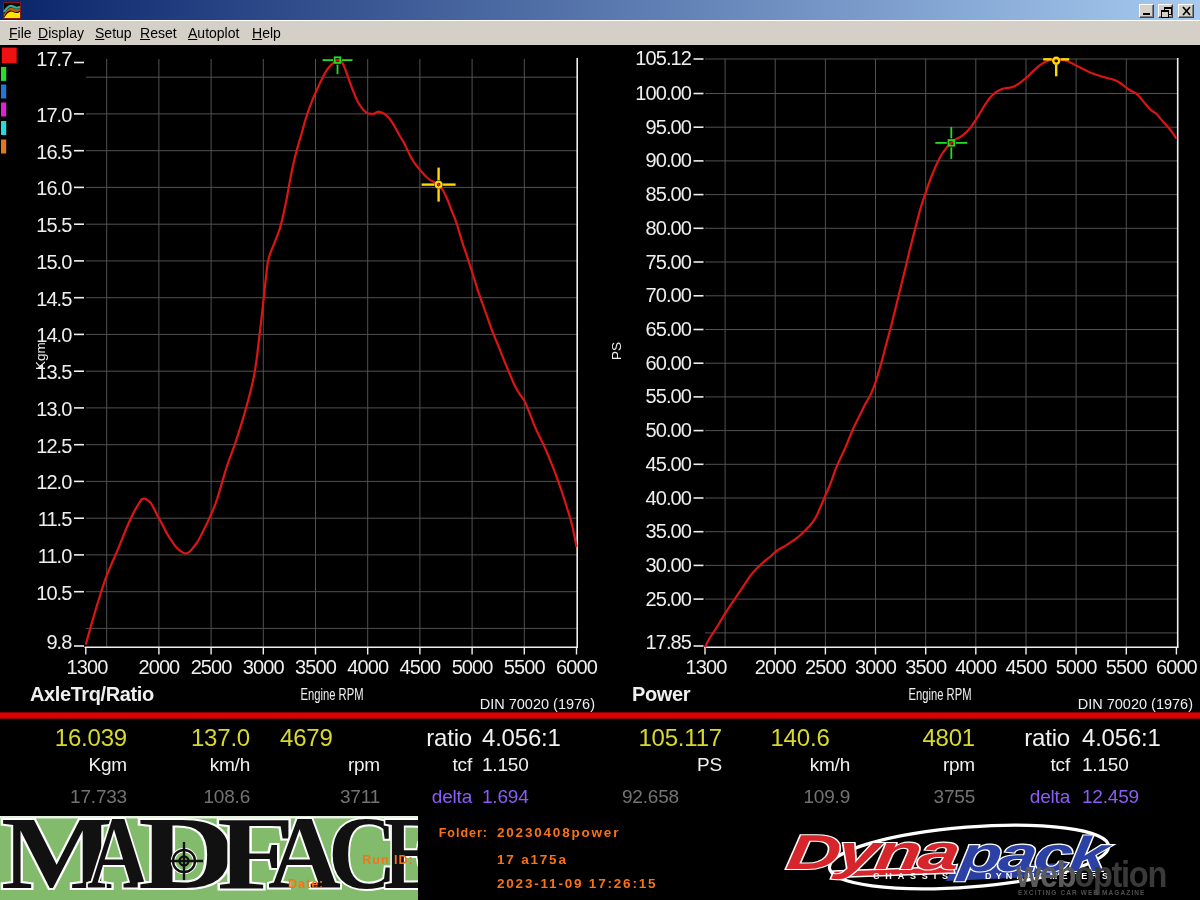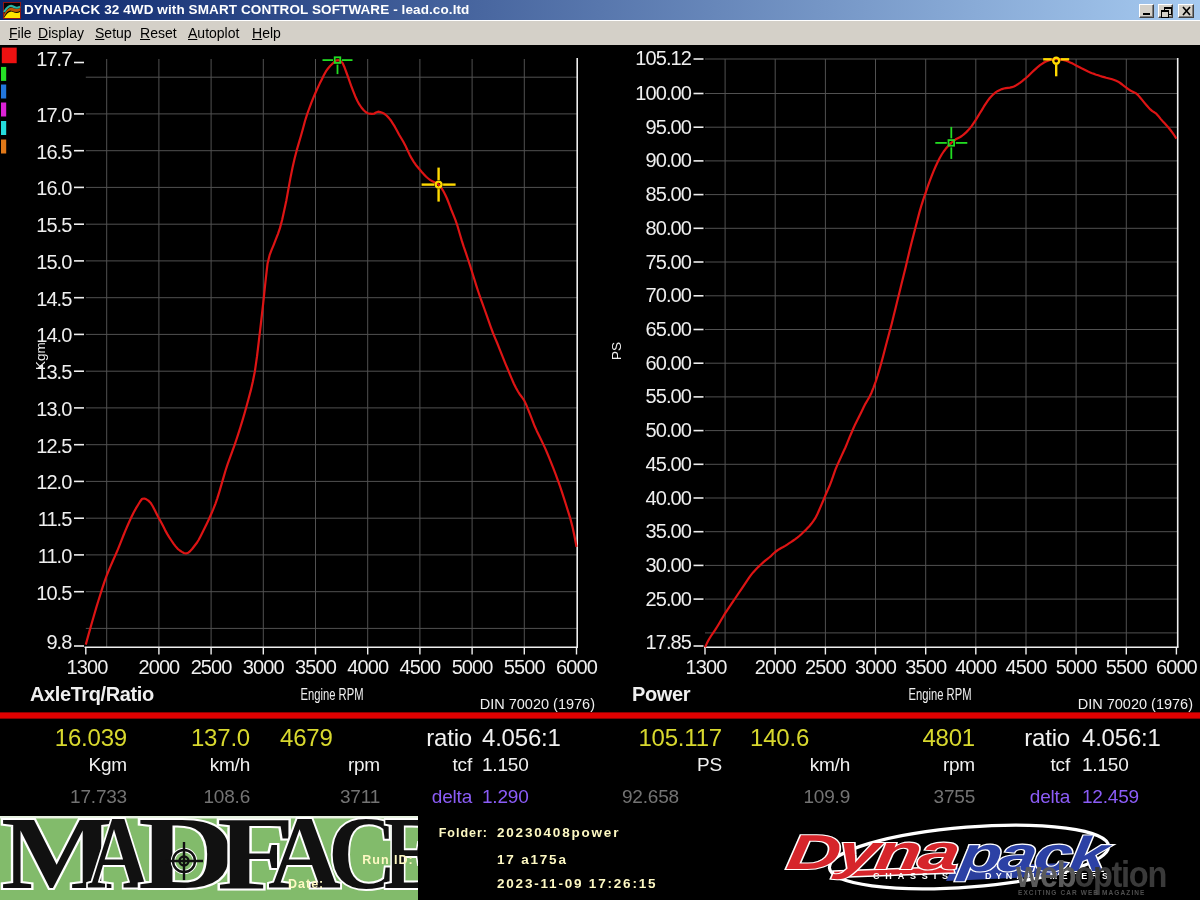--- a/index.html
+++ b/index.html
@@ -7,21 +7,20 @@
 </style></head>
 <body>
 
 <div style="position:absolute;left:0;top:0;width:1200px;height:20px;background:linear-gradient(to right,#0a246a,#a6caf0)">
  <svg width="18" height="17" style="position:absolute;left:3px;top:1.5px">
   <rect x="0" y="0" width="18" height="17" fill="#050505" stroke="#8b1616" stroke-width="2"></rect>
   <path d="M1 16 Q6 8 10 10 Q14 12 17 10 L17 16 Z" fill="#ffe400"></path>
   <path d="M1 12 Q6 4 10 6 Q14 8 17 6 L17 9 Q13 11 9 9 Q5 7 1 15 Z" fill="#e86a00" opacity="0.8"></path>
   <path d="M1 10 Q6 2 10 4.5 Q14 7 17 4.5" fill="none" stroke="#2bb3a0" stroke-width="2.2"></path>
  </svg>
- <span style="position:absolute;left:24px;top:2px;font-size:13.5px;font-weight:bold;color:#fff;letter-spacing:0.1px">DYNAPACK 32 4WD with SMART CONTROL SOFTWARE - lead.co.ltd</span>
  <div class="wbtn" style="left:1139px">
       <div style="position:absolute;left:3px;bottom:2px;width:7px;height:2px;background:#000"></div>
     </div>
  <div class="wbtn" style="left:1157.5px">
    <div style="position:absolute;left:5.5px;top:2.5px;width:6px;height:5px;border:1px solid #000;border-top-width:2px"></div>
    <div style="position:absolute;left:2.5px;top:5px;width:6px;height:5px;border:1px solid #000;border-top-width:2px;background:#d4d0c8"></div>
  </div>
  <div class="wbtn" style="left:1178px;width:16px">
    <svg width="16" height="13" style="position:absolute;left:0;top:0">
         <path d="M4 2 L11 10 M11 2 L4 10" stroke="#000" stroke-width="1.7"></path>
@@ -252,21 +251,21 @@
 <text x="1193" y="664" text-anchor="end" fill="#efefef" style="font-family:&quot;Liberation Sans&quot;,sans-serif;font-size:14.5px">DIN 70020 (1976)</text>
 </svg>
 <div style="position:absolute;left:0;top:712px;width:1200px;height:7px;background:#e00000;border-top:1.5px solid #8a0000;border-bottom:1.5px solid #8a0000;box-sizing:border-box"></div>
 <div style="position:absolute;left:0;top:724px;width:1200px;height:20px;font-size:24px;letter-spacing:-0.2px">
     <span style="position:absolute;left:27px;width:100px;text-align:right" class="y">16.039</span>
     <span style="position:absolute;left:150px;width:100px;text-align:right" class="y">137.0</span>
     <span style="position:absolute;left:280px;width:100px;text-align:left" class="y">4679</span>
     <span style="position:absolute;left:372px;width:100px;text-align:right" class="w">ratio</span>
     <span style="position:absolute;left:482px;width:130px;text-align:left" class="w">4.056:1</span>
     <span style="position:absolute;left:622px;width:100px;text-align:right" class="y">105.117</span>
-    <span style="position:absolute;left:750px;width:100px;text-align:left" class="y">140.6</span>
+    <span style="position:absolute;left:750px;width:100px;text-align:center" class="y">140.6</span>
     <span style="position:absolute;left:875px;width:100px;text-align:right" class="y">4801</span>
     <span style="position:absolute;left:970px;width:100px;text-align:right" class="w">ratio</span>
     <span style="position:absolute;left:1082px;width:130px;text-align:left" class="w">4.056:1</span>
   </div>
 <div style="position:absolute;left:0;top:754px;width:1200px;height:20px;font-size:19px;letter-spacing:-0.2px">
     <span style="position:absolute;left:27px;width:100px;text-align:right" class="w">Kgm</span>
     <span style="position:absolute;left:150px;width:100px;text-align:right" class="w">km/h</span>
     <span style="position:absolute;left:280px;width:100px;text-align:right" class="w">rpm</span>
     <span style="position:absolute;left:372px;width:100px;text-align:right" class="w">tcf</span>
     <span style="position:absolute;left:482px;width:130px;text-align:left" class="w">1.150</span>
@@ -274,21 +273,21 @@
     <span style="position:absolute;left:750px;width:100px;text-align:right" class="w">km/h</span>
     <span style="position:absolute;left:875px;width:100px;text-align:right" class="w">rpm</span>
     <span style="position:absolute;left:970px;width:100px;text-align:right" class="w">tcf</span>
     <span style="position:absolute;left:1082px;width:130px;text-align:left" class="w">1.150</span>
   </div>
 <div style="position:absolute;left:0;top:786px;width:1200px;height:20px;font-size:19px;letter-spacing:-0.2px">
     <span style="position:absolute;left:27px;width:100px;text-align:right" class="g">17.733</span>
     <span style="position:absolute;left:150px;width:100px;text-align:right" class="g">108.6</span>
     <span style="position:absolute;left:280px;width:100px;text-align:right" class="g">3711</span>
     <span style="position:absolute;left:372px;width:100px;text-align:right" class="c">delta</span>
-    <span style="position:absolute;left:482px;width:130px;text-align:left" class="c">1.290</span>
+    <span style="position:absolute;left:482px;width:130px;text-align:left" class="c">1.694</span>
     <span style="position:absolute;left:622px;width:100px;text-align:left" class="g">92.658</span>
     <span style="position:absolute;left:750px;width:100px;text-align:right" class="g">109.9</span>
     <span style="position:absolute;left:875px;width:100px;text-align:right" class="g">3755</span>
     <span style="position:absolute;left:970px;width:100px;text-align:right" class="c">delta</span>
     <span style="position:absolute;left:1082px;width:130px;text-align:left" class="c">12.459</span>
   </div>
 <svg width="1200" height="95" style="position:absolute;left:0;top:805px">
 <rect x="0" y="0" width="1200" height="95" fill="#000"></rect>
 <rect x="0" y="11" width="418" height="84" fill="#82bb6b"></rect>
 <rect x="0" y="11" width="418" height="2.5" fill="#e8f2e2"></rect>
@@ -338,19 +337,19 @@
         <text x="0" y="0" style="font-family:&quot;Liberation Sans&quot;,sans-serif;font-weight:bold;font-style:italic;font-size:49px;letter-spacing:-2px" fill="#2c41a5" stroke="#fff" stroke-width="2.2" paint-order="stroke">pack</text>
       </g>
 <text x="873" y="74" textLength="75" lengthAdjust="spacing" style="font-family:&quot;Liberation Sans&quot;,sans-serif;font-size:9px;font-weight:bold" fill="#fff">CHASSIS</text>
 <text x="985" y="74" textLength="123" lengthAdjust="spacing" style="font-family:&quot;Liberation Sans&quot;,sans-serif;font-size:9px;font-weight:bold" fill="#fff">DYNAMOMETERS</text>
 </g>
 <g transform="translate(1016,82) scale(0.88,1)">
       <text x="0" y="0" style="font-family:&quot;Liberation Sans&quot;,sans-serif;font-weight:bold;font-size:37px;letter-spacing:-1.5px"><tspan fill="#5a5a5a">web</tspan><tspan fill="#3a3a3a" dx="-1">option</tspan></text>
     </g>
 <text x="1018" y="90" style="font-family:&quot;Liberation Sans&quot;,sans-serif;font-weight:bold;font-size:6.5px;letter-spacing:1.1px" fill="#4f4f4f">EXCITING CAR WEB MAGAZINE</text>
 </svg>
-<div style="position:absolute;left:0;top:805px;width:760px;height:95px;font-family:'Liberation Sans',sans-serif;font-weight:bold;color:#fef9c3">
+<div style="position:absolute;left:0;top:805px;width:760px;height:95px;font-family:'Liberation Sans',sans-serif;font-weight:bold;color:#f97316">
 <span style="position:absolute;left:288px;top:21px;width:200px;text-align:right;font-size:12.5px;letter-spacing:1px">Folder:</span>
     <span style="position:absolute;left:497px;top:20px;font-size:13.5px;letter-spacing:1.8px">20230408power</span>
 <span style="position:absolute;left:288px;top:47.5px;width:200px;text-align:center;font-size:12.5px;letter-spacing:1px">Run ID:</span>
     <span style="position:absolute;left:497px;top:46.5px;font-size:13.5px;letter-spacing:1.8px">17 a175a</span>
 <span style="position:absolute;left:288px;top:71.5px;width:200px;text-align:left;font-size:12.5px;letter-spacing:1px">Date:</span>
     <span style="position:absolute;left:497px;top:70.5px;font-size:13.5px;letter-spacing:1.8px">2023-11-09 17:26:15</span>
 </div>
 </body></html>

